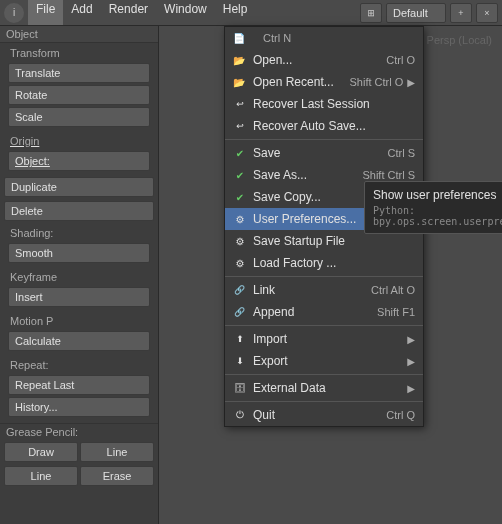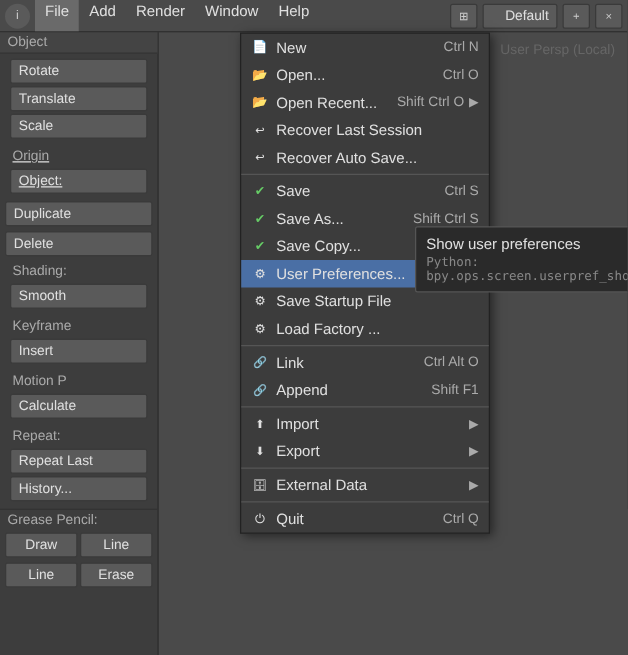--- a/index.html
+++ b/index.html
@@ -71,32 +71,31 @@
     }
     .menubar-select {
       background: #5a5a5a;
       border: 1px solid #3a3a3a;
       border-radius: 2px;
       padding: 1px 6px;
       color: #e0e0e0;
       font-size: 11px;
       height: 20px;
       min-width: 60px;
-      justify-content: flex-end;
     }
 
     
     .main-content {
       display: flex;
       height: calc(524px - 26px);
     }
 
     
     .left-sidebar {
-      width: 127px;
+      width: 159px;
       background: #3d3d3d;
       border-right: 1px solid #2a2a2a;
       padding: 0;
       flex-shrink: 0;
     }
 
     .sidebar-section-header {
       background: #444;
       padding: 2px 6px;
       font-size: 11px;
@@ -285,25 +284,28 @@
 
 <div class="main-content">
 
   <div class="left-sidebar">
 
     <div class="sidebar-section-header">
       <span>Object</span>
     </div>
 
     <div style="padding:2px 4px;">
+      <div class="sidebar-label">
+        <span>Transform</span>
+      </div>
+      <button class="sidebar-btn">
+        <span>Translate</span>
+      </button>
       <button class="sidebar-btn">
         <span>Rotate</span>
-      </button>
-      <button class="sidebar-btn">
-        <span>Translate</span>
       </button>
       <button class="sidebar-btn">
         <span>Scale</span>
       </button>
     </div>
 
     <div style="padding:2px 4px;text-decoration:underline;">
       <div class="sidebar-label">
         <span>Origin</span>
       </div>
@@ -387,21 +389,20 @@
 
   <div class="right-area">
     <div class="viewport-text">
       <span>User Persp (Local)</span>
     </div>
 
     <div class="dropdown-menu">
 
       <div class="menu-item">
         <span class="icon">📄</span>
-        <span class="label">New</span>
         <span class="shortcut">Ctrl N</span>
       </div>
 
       <div class="menu-item">
         <span class="icon">📂</span>
         <span class="label">Open...</span>
         <span class="shortcut">Ctrl O</span>
       </div>
 
       <div class="menu-item">

